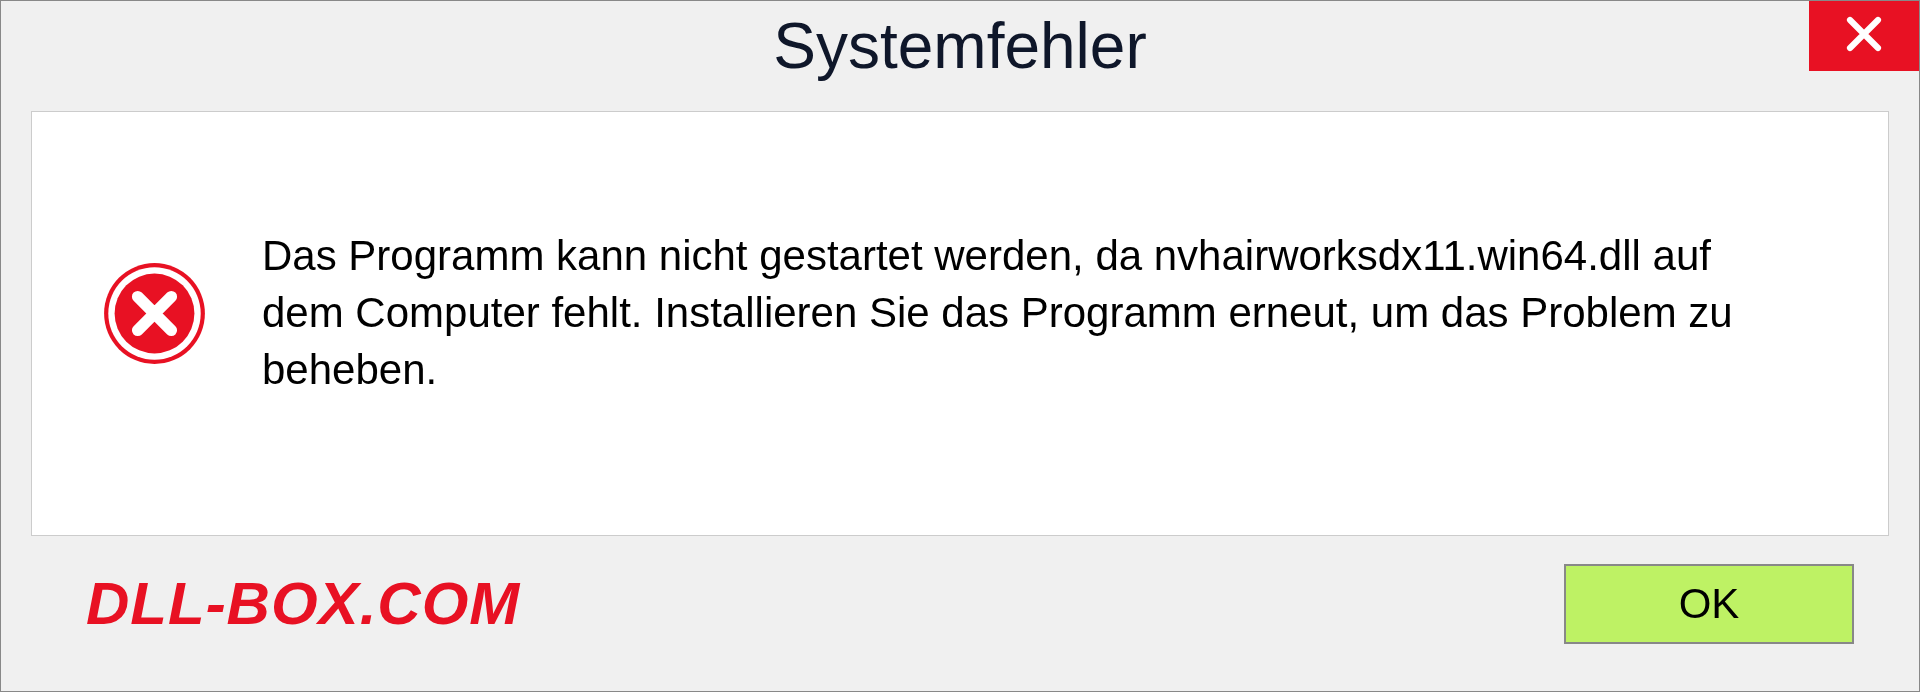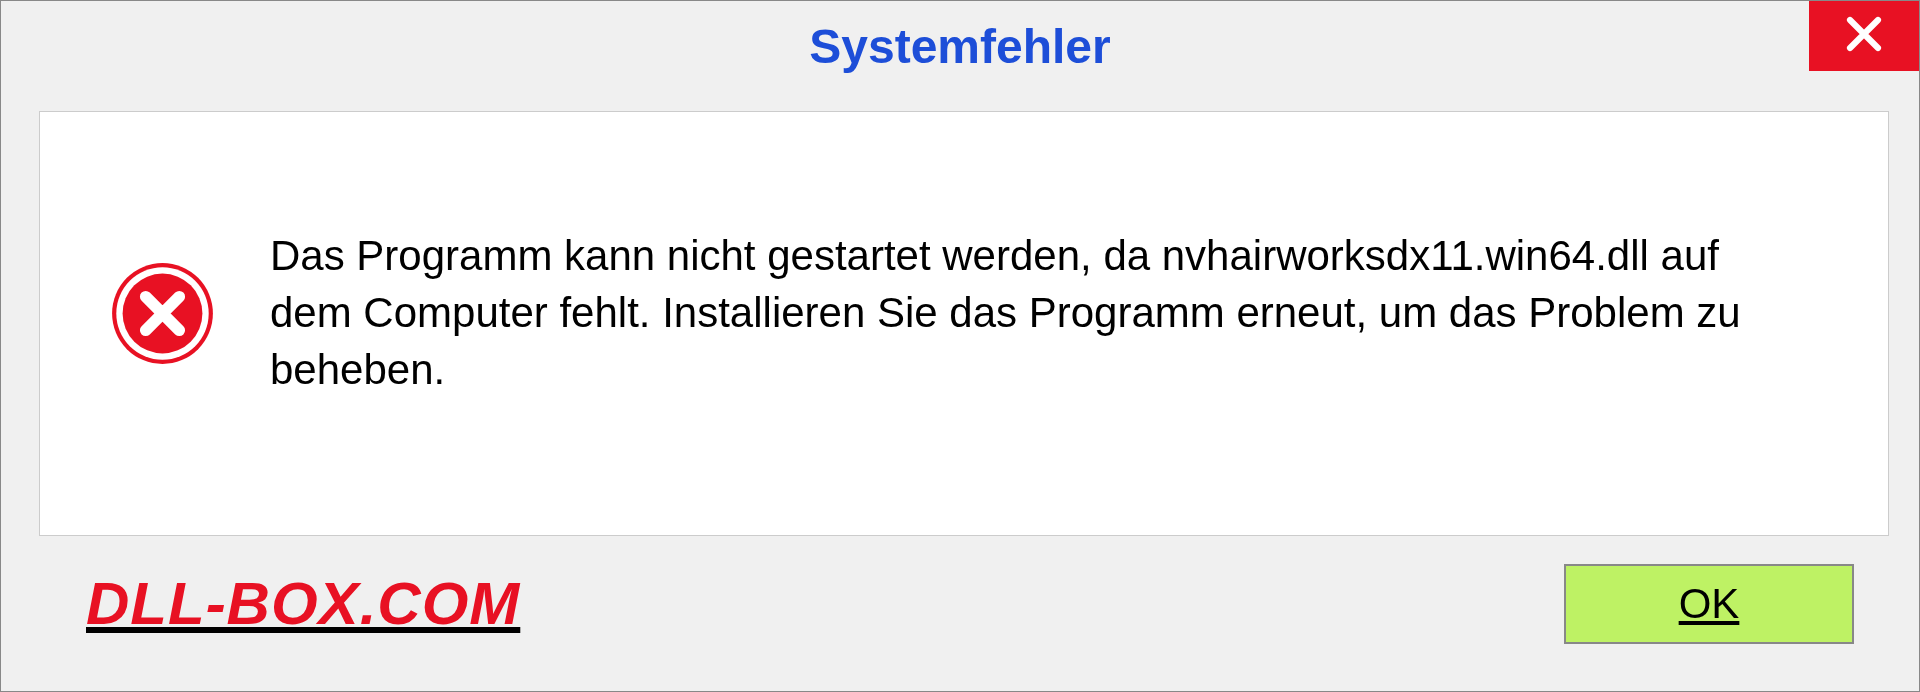--- a/index.html
+++ b/index.html
@@ -29,23 +29,23 @@
     .title-bar {
       height: 90px;
       display: flex;
       align-items: center;
       justify-content: center;
       position: relative;
       background: #f0f0f0;
     }
     
     .title-text {
-      font-size: 48px;
-      color: #1d4ed8;
-      font-weight: 700;
+      font-size: 64px;
+      color: #0f172a;
+      font-weight: 400;
     }
     
     .close-button {
       position: absolute;
       right: 0;
       top: 0;
       width: 110px;
       height: 70px;
       background: #e81123;
       display: flex;
@@ -67,21 +67,20 @@
     }
     
     .message-panel {
       background: #ffffff;
       border: 1px solid #ccc;
       padding: 60px 50px 80px 50px;
       display: flex;
       align-items: center;
       gap: 55px;
       flex: 1;
-      margin-left: 8px;
     }
     
     .error-icon-circle {
       width: 105px;
       height: 105px;
       flex-shrink: 0;
       margin-left: 20px;
     }
     
     .error-icon-circle svg {
@@ -96,21 +95,20 @@
       flex: 1;
       padding-right: 40px;
     }
     
     .footer-bar {
       height: 135px;
       display: flex;
       align-items: center;
       justify-content: space-between;
       padding: 0 35px 0 55px;
-      text-decoration: underline;
     }
     
     .watermark {
       font-size: 60px;
       font-weight: 900;
       color: #e81123;
       font-style: italic;
       letter-spacing: 1px;
       font-family: Arial, sans-serif;
     }

